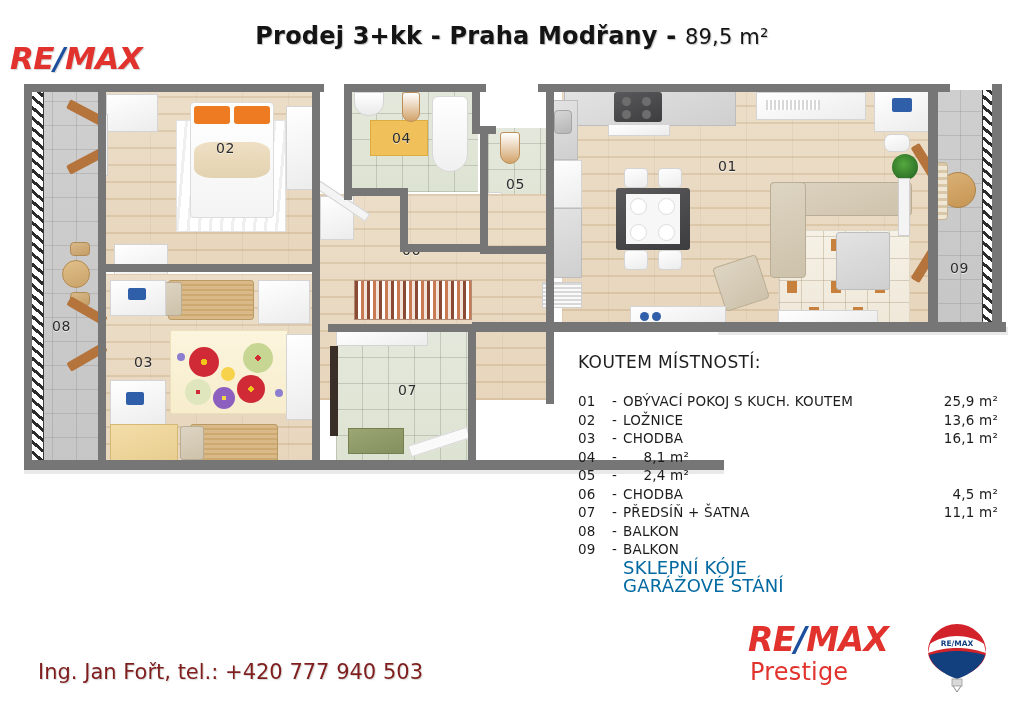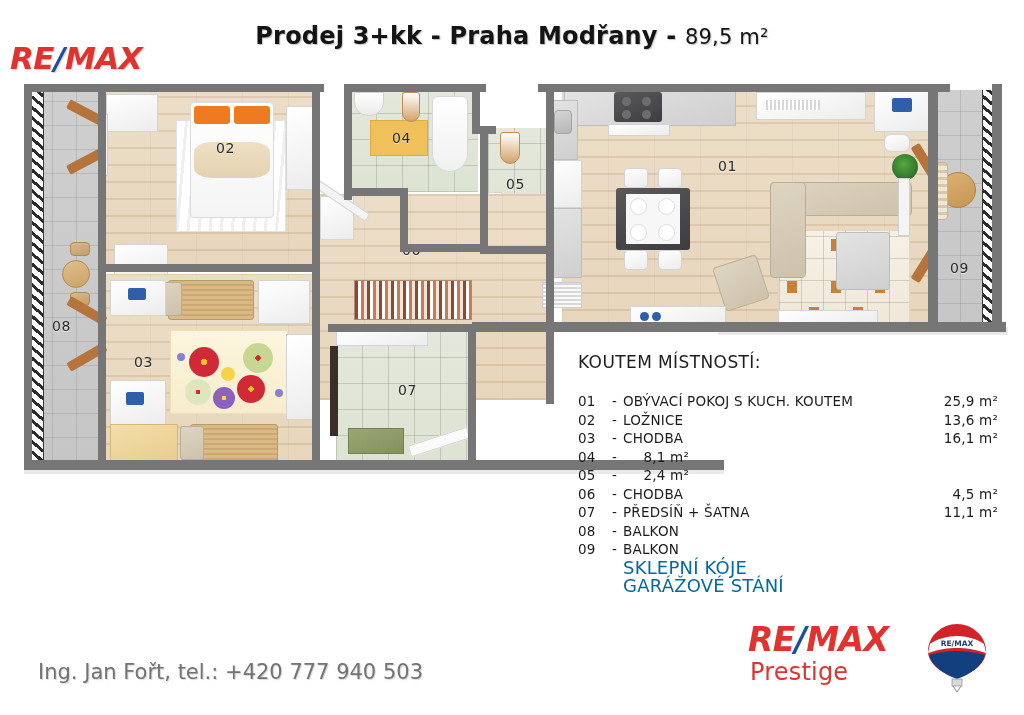--- a/index.html
+++ b/index.html
@@ -95,21 +95,21 @@
   .leg-row { display: flex; font-size: 13.5px; color: #1c1c1c; line-height: 18.5px; letter-spacing: .2px; }
   .leg-code { width: 34px; flex: none; }
   .leg-dash { width: 11px; flex: none; }
   .leg-name { flex: 1; }
   .leg-area { width: 66px; text-align: right; flex: none; }
   .leg-sub { padding-left: 45px; font-size: 18px; color: #0369a1; line-height: 18.5px; letter-spacing: .2px; }
 
   
   #contact {
     position: absolute; left: 38px; top: 660px;
-    font-size: 21px; color: #737373;
+    font-size: 21px; color: #7f1d1d;
     text-shadow: 1px 1px 1px rgba(180,180,180,.55);
     white-space: nowrap;
   }
   #logo-bottom { position: absolute; left: 748px; top: 618px; width: 262px; height: 78px; }
   #logo-bottom .lbtext {
     position: absolute; left: 0; top: 2px;
     font-size: 33px; font-weight: bold; font-style: italic; letter-spacing: -.6px;
     color: #e1322d;
   }
   #logo-bottom .lbtext .slash { color: #1d4f9e; }

